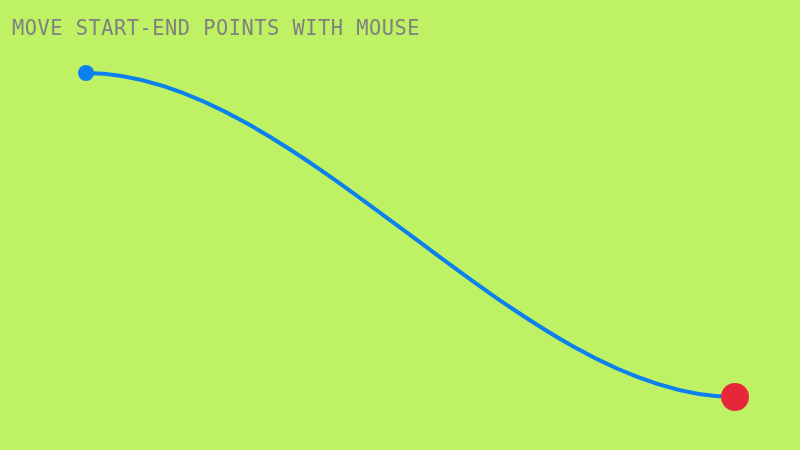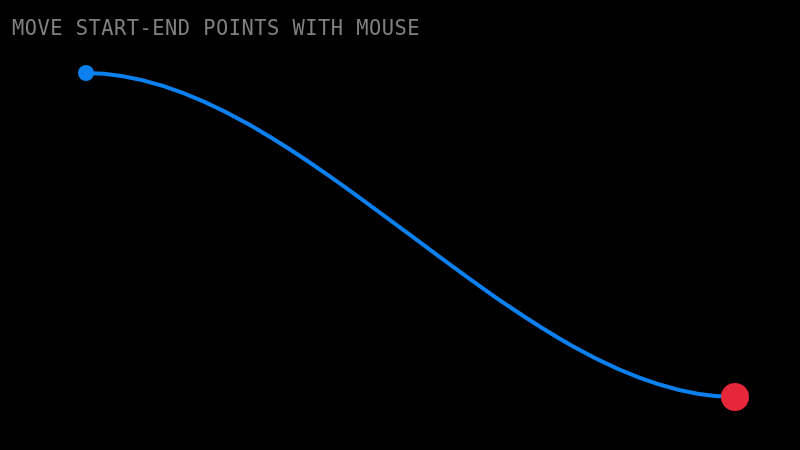--- a/index.html
+++ b/index.html
@@ -60,21 +60,21 @@
   
   .handle {
     position: absolute;
     border-radius: 50%;
     cursor: pointer;
   }
 </style>
 </head>
 <body>
 
-<div id="stage" style="background: #000000; width: 800px; height: 450px;">
+<div id="stage" style="background: #bef264; width: 800px; height: 450px;">
 
   <h1 id="title" style="color: rgb(128, 128, 128); left: 12px; top: 17px; font-size: 21px;">MOVE START-END POINTS WITH MOUSE</h1>
 
   <svg id="curve-canvas" viewBox="0 0 800 450" xmlns="http://www.w3.org/2000/svg">
     <path class="curve-path" d="M 86 73 C 300 73 520 397 735 397" stroke="#0b80ee" stroke-width="4"></path>
   </svg>
 
   <div class="handle" style="width: 16px; height: 16px; left: 78px; top: 65px; background: rgb(11, 128, 238);"></div>
 
   <div class="handle" style="width: 28px; height: 28px; left: 721px; top: 383px; background: rgb(230, 39, 57);"></div>

